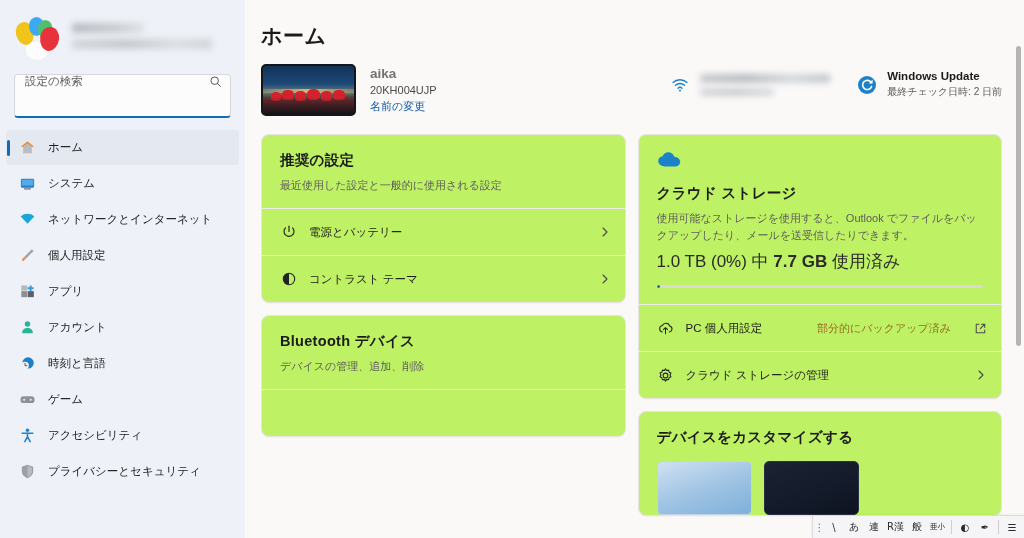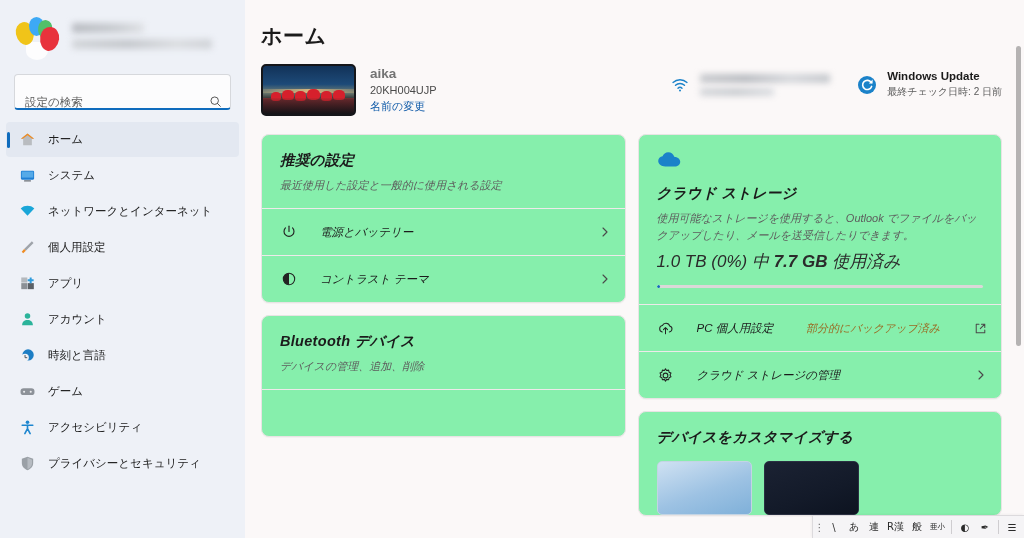--- a/index.html
+++ b/index.html
@@ -47,23 +47,23 @@
   .b3 { width: 14px; height: 18px; background: #52c06a; left: 24px; top: 8px; transform: rotate(10deg); }
   .b4 { width: 19px; height: 24px; background: #e8323c; left: 26px; top: 15px; transform: rotate(8deg); }
   .bstring { position: absolute; width: 22px; height: 18px; background: #ffffff; left: 12px; top: 30px; border-radius: 0 0 50% 50%; opacity:.85;}
   .pblur { display: flex; flex-direction: column; gap: 6px; flex: 1; }
   .blur-line { border-radius: 2px; filter: blur(3px); }
   .bl-1 { width: 72px; height: 10px; background: linear-gradient(90deg,#b9bcc2,#c9ccd1 60%,#dfe1e5); }
   .bl-2 { width: 140px; height: 10px; background: linear-gradient(90deg,#d3d6da,#c6c9ce 40%,#dcdee2 75%,#d0d3d8); }
 
   .searchwrap { padding: 4px 14px 12px 14px; }
   .searchbox {
-    position: relative; height: 36px; background: #fcfcfd;
+    position: relative; height: 44px; background: #fcfcfd;
     border: 1px solid #d6d8dc; border-bottom: 2px solid #0f6cbd;
-    border-radius: 4px; display: flex; align-items: flex-end; padding: 0 8px 0 10px;
+    border-radius: 4px; display: flex; align-items: flex-start; padding: 0 8px 0 10px;
   }
   .searchbox input {
     flex: 1; border: none; outline: none; background: transparent;
     font-size: 11.5px; color: #1b1b1b;
     font-family: "Liberation Sans", "DejaVu Sans", sans-serif;
   }
   .searchbox input::placeholder { color: #5c5c5c; }
   .search-ic { color: #444; display: flex; align-items: center; }
 
   .navlist { flex: 1; overflow: hidden; padding: 0 6px; }
@@ -110,28 +110,28 @@
   .stat-t1 { font-size: 11.5px; font-weight: 700; color: #1b1b1b; }
   .stat-t2 { font-size: 10px; color: #5a5a5a; }
   .net-blur { display: flex; flex-direction: column; gap: 5px; }
   .nb-1 { width: 130px; height: 9px; border-radius: 2px; filter: blur(3px); background: linear-gradient(90deg,#c8cace,#b9bcc1 35%,#d6d8dc 70%,#c4c7cc); }
   .nb-2 { width: 74px; height: 8px; border-radius: 2px; filter: blur(3px); background: linear-gradient(90deg,#d4d6da,#c9ccd0,#dcdee2); }
 
   
   .grid { display: flex; gap: 12px; }
   .col { flex: 1; min-width: 0; display: flex; flex-direction: column; gap: 12px; }
   .card {
-    background: #86efac; border: 1px solid #e8e4e4; border-radius: 8px;
-    overflow: hidden; box-shadow: 0 .5px 1px rgba(0,0,0,.03); font-style: italic;
+    background: #bef264; border: 1px solid #e8e4e4; border-radius: 8px;
+    overflow: hidden; box-shadow: 0 .5px 1px rgba(0,0,0,.03);
   }
   .card-head { padding: 16px 18px 14px 18px; }
   .card-title { font-size: 14.5px; font-weight: 700; color: #1b1b1b; letter-spacing: .3px; }
   .card-sub { font-size: 11px; color: #5d5d5d; margin-top: 7px; line-height: 1.55; }
   .card-row {
-    height: 47px; display: flex; align-items: center; gap: 22px;
+    height: 47px; display: flex; align-items: center; gap: 11px;
     padding: 0 14px 0 18px; border-top: 1px solid #edeaea; cursor: pointer;
   }
   .row-ic { width: 18px; height: 18px; flex: 0 0 18px; display: flex; align-items: center; justify-content: center; color: #232323; }
   .row-label { font-size: 11.5px; color: #1b1b1b; flex: 1; white-space: nowrap; }
   .row-status { font-size: 11px; color: #9a6a22; margin-right: 12px; white-space: nowrap; }
   .chev { color: #4a4a4a; display: flex; align-items: center; }
 
   .cloud-head { padding: 16px 18px 16px 18px; }
   .cloud-ic { margin-bottom: 12px; }
   .storage-line { font-size: 17px; color: #2b2b2b; margin-top: 6px; }

